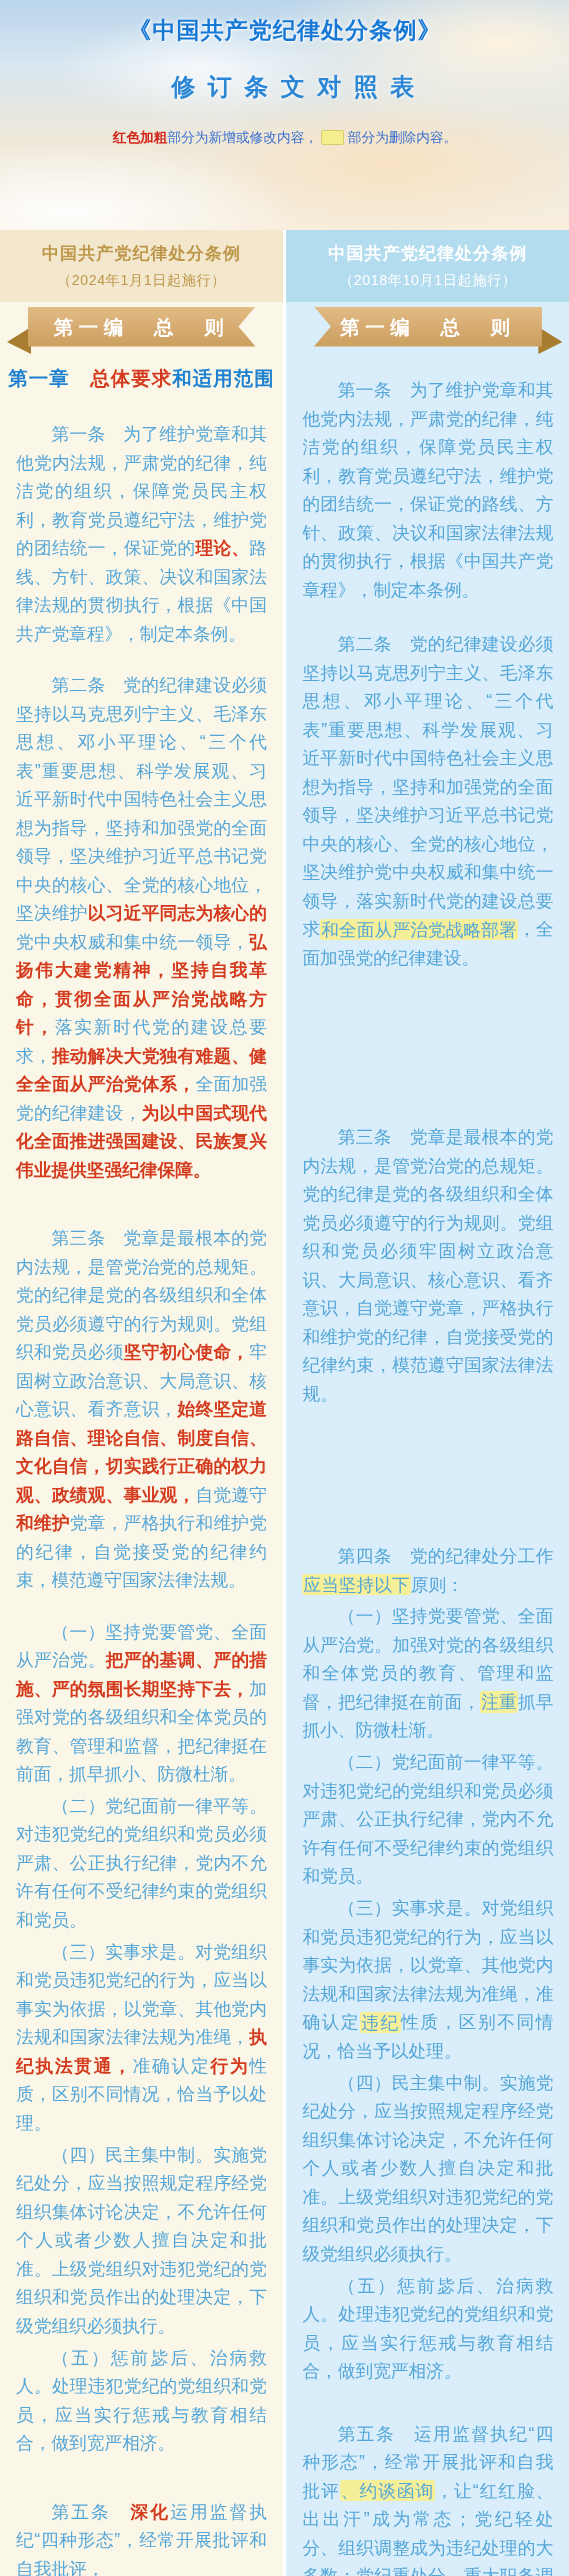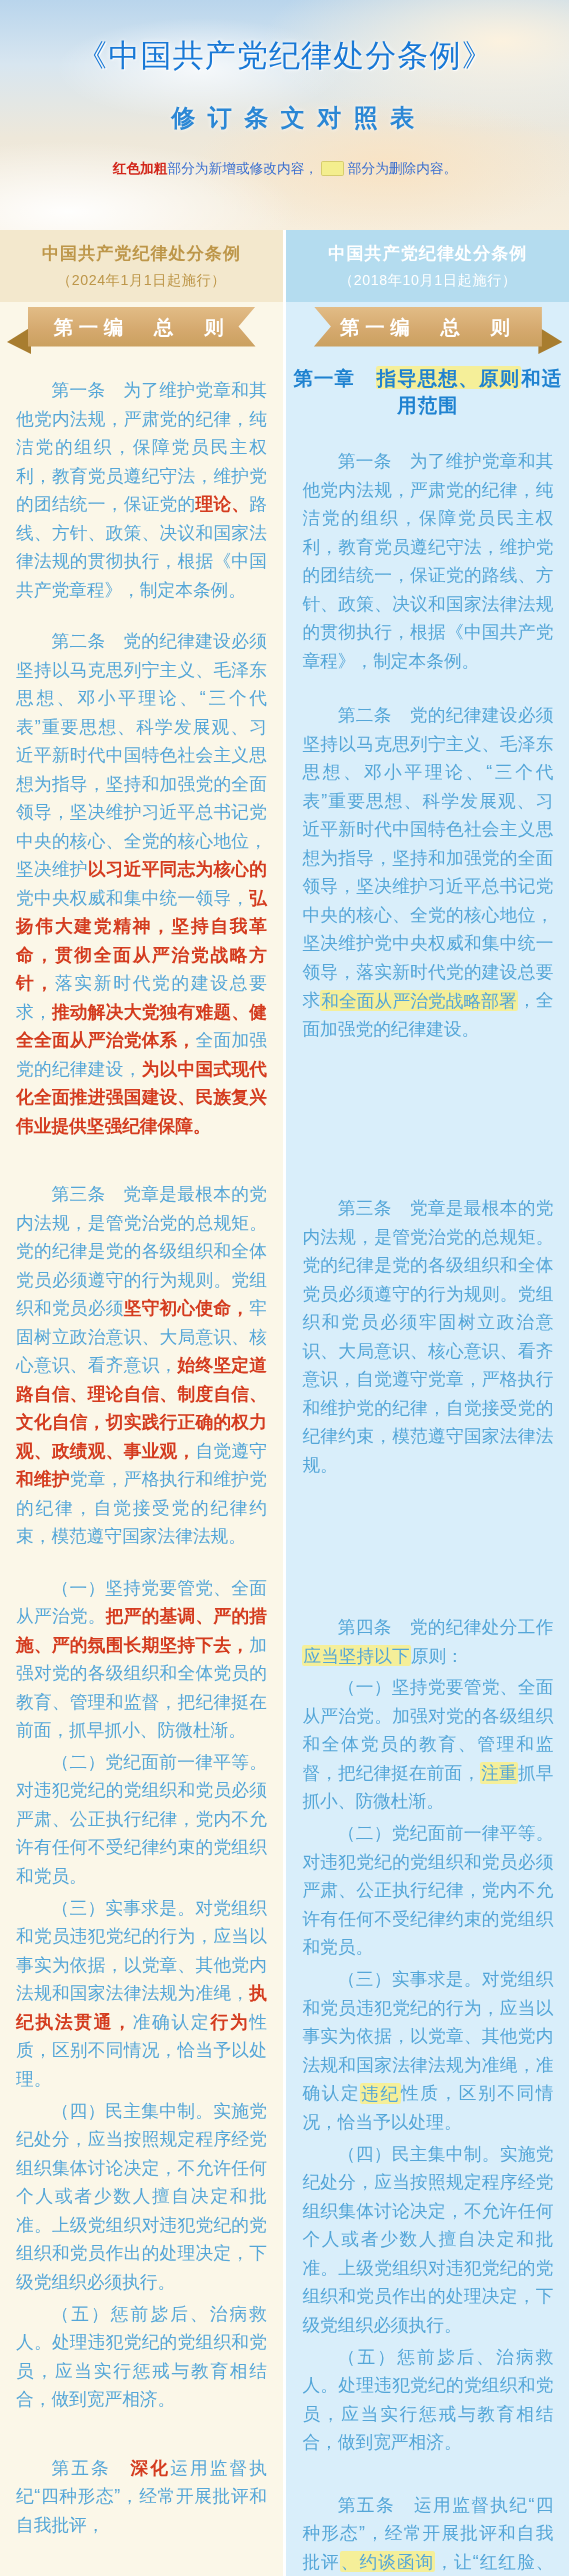--- a/index.html
+++ b/index.html
@@ -8,22 +8,22 @@
 
   
   .hero { height:230px; position:relative; text-align:center;
     background:
       radial-gradient(ellipse 353px 108px at 12% 92%, rgba(255,255,255,.95), transparent 65%),
       radial-gradient(ellipse 399px 148px at 88% 18%, rgba(255,243,222,.95), transparent 60%),
       radial-gradient(ellipse 319px 114px at 68% 72%, rgba(250,226,192,.85), transparent 62%),
       radial-gradient(ellipse 239px 85px at 35% 30%, rgba(255,255,255,.75), transparent 60%),
       linear-gradient(180deg,#b9d5ec 0%, #d8e6f0 28%, #eee8da 60%, #f7eedd 100%);
   }
-  .hero-title { padding-top:35px; font-family:"Liberation Serif", serif; font-weight:normal;
-    font-size:31px; letter-spacing:1.1px; color:#1878d6;
+  .hero-title { padding-top:15px; font-family:"Liberation Serif", serif; font-weight:bold;
+    font-size:23px; letter-spacing:1.1px; color:#1878d6;
     text-shadow:0 0 5.7px rgba(255,255,255,.95), 1.1px 1.1px 0 rgba(255,255,255,.75); }
   .hero-sub { margin-top:25px; font-family:"Liberation Serif", serif; font-weight:bold;
     font-size:24px; letter-spacing:12.5px; color:#2b87d5;
     text-shadow:0 0 4.6px rgba(255,255,255,.9);padding-left:28px; }
   .legend { margin-top:26px; font-size:13.7px; color:#3a6fd0;text-align:center; }
   .legend-red { color:#d2261a; font-weight:bold; }
   .legend-swatch { display:inline-block; width:23px; height:15.4px; background:#f4ee8e;
     border:0.6px solid #d6cc6d; border-radius:1.7px; vertical-align:-3.4px; margin:0 3.4px; }
 
   
@@ -93,20 +93,21 @@
 
     <section class="col col-new">
       <div class="col-header">
         <div class="t">中国共产党纪律处分条例</div>
         <div class="d">（2024年1月1日起施行）</div>
       </div>
       <div class="ribbon-wrap">
         <div class="ribbon-fold"></div>
         <div class="ribbon">第一编　总　则</div>
       </div>
+      <div class="chapter"><span class="seg-b">第一章　</span><span class="seg-r">总体要求</span><span class="seg-b">和适用范围</span></div>
       <div class="articles">
           <div class="article art-1">
             <p><span class="seg-n">第一条　为了维护党章和其他党内法规，严肃党的纪律，纯洁党的组织，保障党员民主权利，教育党员遵纪守法，维护党的团结统一，保证党的</span><span class="seg-r">理论、</span><span class="seg-n">路线、方针、政策、决议和国家法律法规的贯彻执行，根据《中国共产党章程》，制定本条例。</span></p>
           </div>
           <div class="article art-2">
             <p><span class="seg-n">第二条　党的纪律建设必须坚持以马克思列宁主义、毛泽东思想、邓小平理论、“三个代表”重要思想、科学发展观、习近平新时代中国特色社会主义思想为指导，坚持和加强党的全面领导，坚决维护习近平总书记党中央的核心、全党的核心地位，坚决维护</span><span class="seg-r">以习近平同志为核心的</span><span class="seg-n">党中央权威和集中统一领导，</span><span class="seg-r">弘扬伟大建党精神，坚持自我革命，贯彻全面从严治党战略方针，</span><span class="seg-n">落实新时代党的建设总要求，</span><span class="seg-r">推动解决大党独有难题、健全全面从严治党体系，</span><span class="seg-n">全面加强党的纪律建设，</span><span class="seg-r">为以中国式现代化全面推进强国建设、民族复兴伟业提供坚强纪律保障。</span></p>
           </div>
           <div class="article art-3">
             <p><span class="seg-n">第三条　党章是最根本的党内法规，是管党治党的总规矩。党的纪律是党的各级组织和全体党员必须遵守的行为规则。党组织和党员必须</span><span class="seg-r">坚守初心使命，</span><span class="seg-n">牢固树立政治意识、大局意识、核心意识、看齐意识，</span><span class="seg-r">始终坚定道路自信、理论自信、制度自信、文化自信，切实践行正确的权力观、政绩观、事业观，</span><span class="seg-n">自觉遵守</span><span class="seg-r">和维护</span><span class="seg-n">党章，严格执行和维护党的纪律，自觉接受党的纪律约束，模范遵守国家法律法规。</span></p>
           </div>
@@ -125,21 +126,20 @@
 
     <section class="col col-old">
       <div class="col-header">
         <div class="t">中国共产党纪律处分条例</div>
         <div class="d">（2018年10月1日起施行）</div>
       </div>
       <div class="ribbon-wrap">
         <div class="ribbon-fold"></div>
         <div class="ribbon">第一编　总　则</div>
       </div>
-      <div class="chapter"><span class="seg-b">第一章　</span><span class="seg-y">指导思想、原则</span><span class="seg-b">和适用范围</span></div>
       <div class="articles">
           <div class="article art-1">
             <p><span class="seg-n">第一条　为了维护党章和其他党内法规，严肃党的纪律，纯洁党的组织，保障党员民主权利，教育党员遵纪守法，维护党的团结统一，保证党的路线、方针、政策、决议和国家法律法规的贯彻执行，根据《中国共产党章程》，制定本条例。</span></p>
           </div>
           <div class="article art-2">
             <p><span class="seg-n">第二条　党的纪律建设必须坚持以马克思列宁主义、毛泽东思想、邓小平理论、“三个代表”重要思想、科学发展观、习近平新时代中国特色社会主义思想为指导，坚持和加强党的全面领导，坚决维护习近平总书记党中央的核心、全党的核心地位，坚决维护党中央权威和集中统一领导，落实新时代党的建设总要求</span><span class="seg-y">和全面从严治党战略部署</span><span class="seg-n">，全面加强党的纪律建设。</span></p>
           </div>
           <div class="article art-3">
             <p><span class="seg-n">第三条　党章是最根本的党内法规，是管党治党的总规矩。党的纪律是党的各级组织和全体党员必须遵守的行为规则。党组织和党员必须牢固树立政治意识、大局意识、核心意识、看齐意识，自觉遵守党章，严格执行和维护党的纪律，自觉接受党的纪律约束，模范遵守国家法律法规。</span></p>
           </div>

